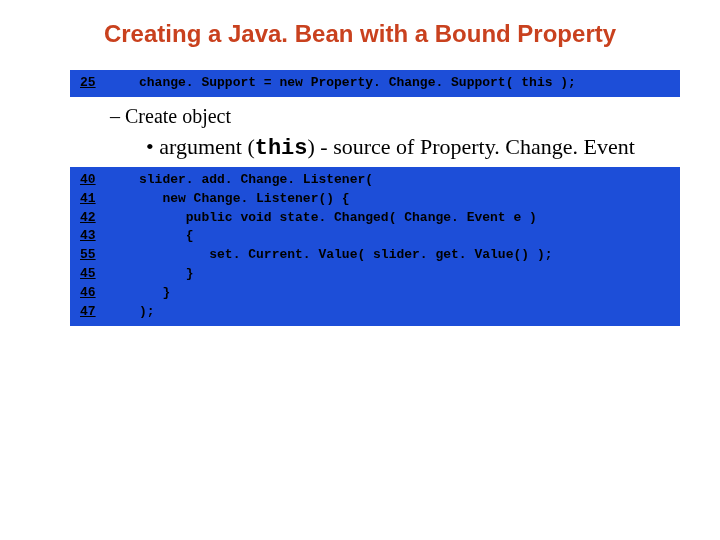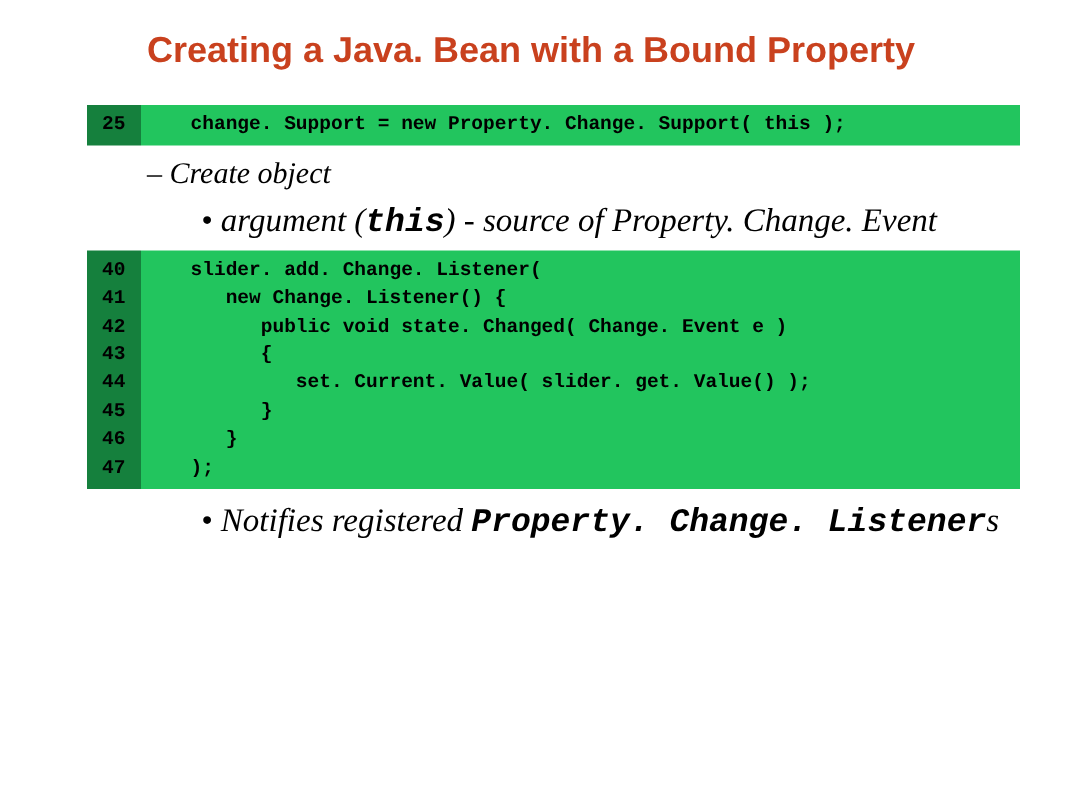--- a/index.html
+++ b/index.html
@@ -6,57 +6,57 @@
   body {
     margin: 0;
     padding: 0;
     width: 720px;
     height: 540px;
     background: #fff;
     font-family: "Times New Roman", Times, serif;
     color: #000;
   }
   .slide {
-    padding: 20px 40px 0 28px;
+    padding: 20px 40px 0 40px;
   }
   .title {
     font-family: Arial, Helvetica, sans-serif;
     font-weight: bold;
     font-size: 24px;
     color: #c9411e;
     margin: 0 0 22px 0;
     text-align: center;
   }
   .codeblock {
     display: flex;
     font-family: "Courier New", Courier, monospace;
     font-size: 13px;
     line-height: 1.45;
     margin: 6px 0 6px 30px;
   }
   .gutter {
-    background: #15803d;
+    background: #1d4ed8;
     color: #000;
     padding: 4px 10px;
     text-align: left;
     white-space: pre;
     font-weight: bold;
+    text-decoration: underline;
   }
   .code {
-    background: #22c55e;
+    background: #1d4ed8;
     color: #000;
     padding: 4px 10px;
     flex: 1;
     white-space: pre;
     font-weight: bold;
   }
   .bullets {
     margin: 8px 0 6px 70px;
     font-size: 20px;
-    font-style: italic;
   }
   .dash-item {
     margin: 6px 0;
   }
   .dash-item::before {
     content: "– ";
   }
   .dot-list {
     margin: 4px 0 4px 36px;
     font-size: 22px;
@@ -89,33 +89,32 @@
     <div class="dot-list">
       <div class="dot-item"><span>argument (</span><span class="mono">this</span><span>) - source of Property. Change. Event</span></div>
     </div>
   </div>
 
   <div class="codeblock">
     <div class="gutter">40
 41
 42
 43
-44
+55
 45
 46
 47</div>
     <div class="code">   slider. add. Change. Listener(
       new Change. Listener() {
          public void state. Changed( Change. Event e )
          {
             set. Current. Value( slider. get. Value() );
          }
       }
    );</div>
   </div>
 
   <div class="bullets">
     <div class="dot-list">
-      <div class="dot-item"><span>Notifies registered </span><span class="mono">Property. Change. Listener</span><span>s</span></div>
     </div>
   </div>
 
 </div>
 
 </body></html>

